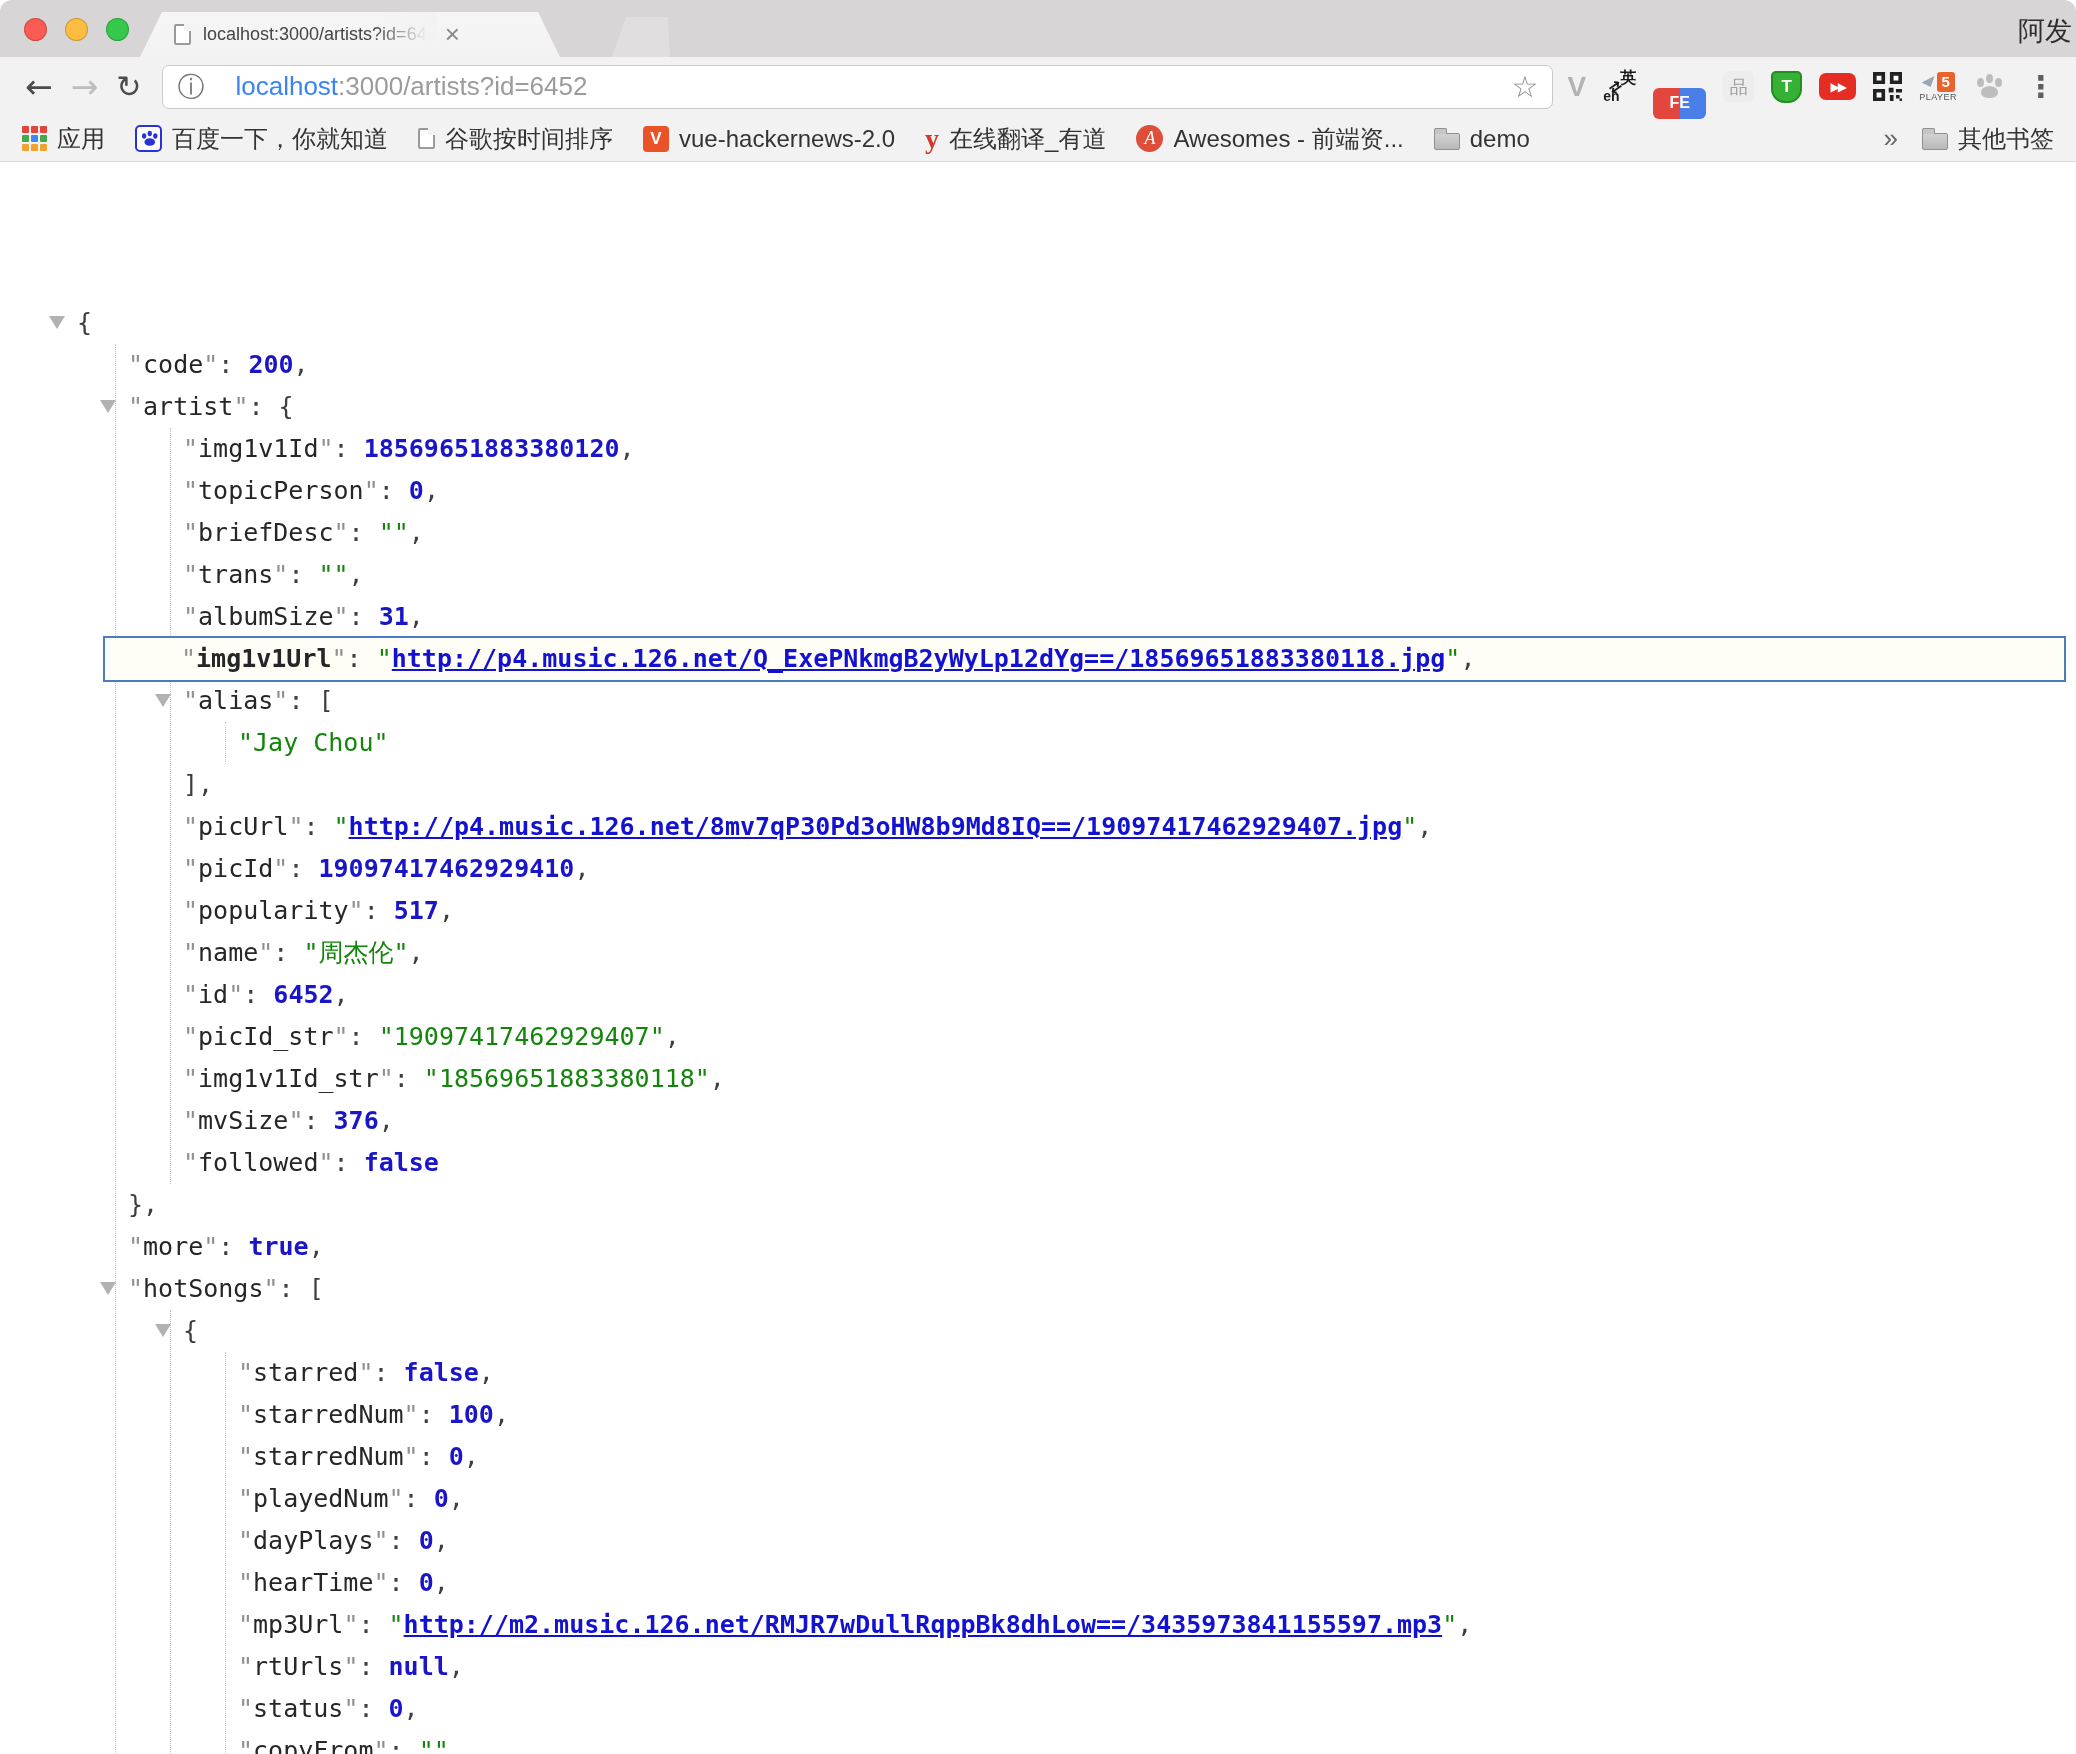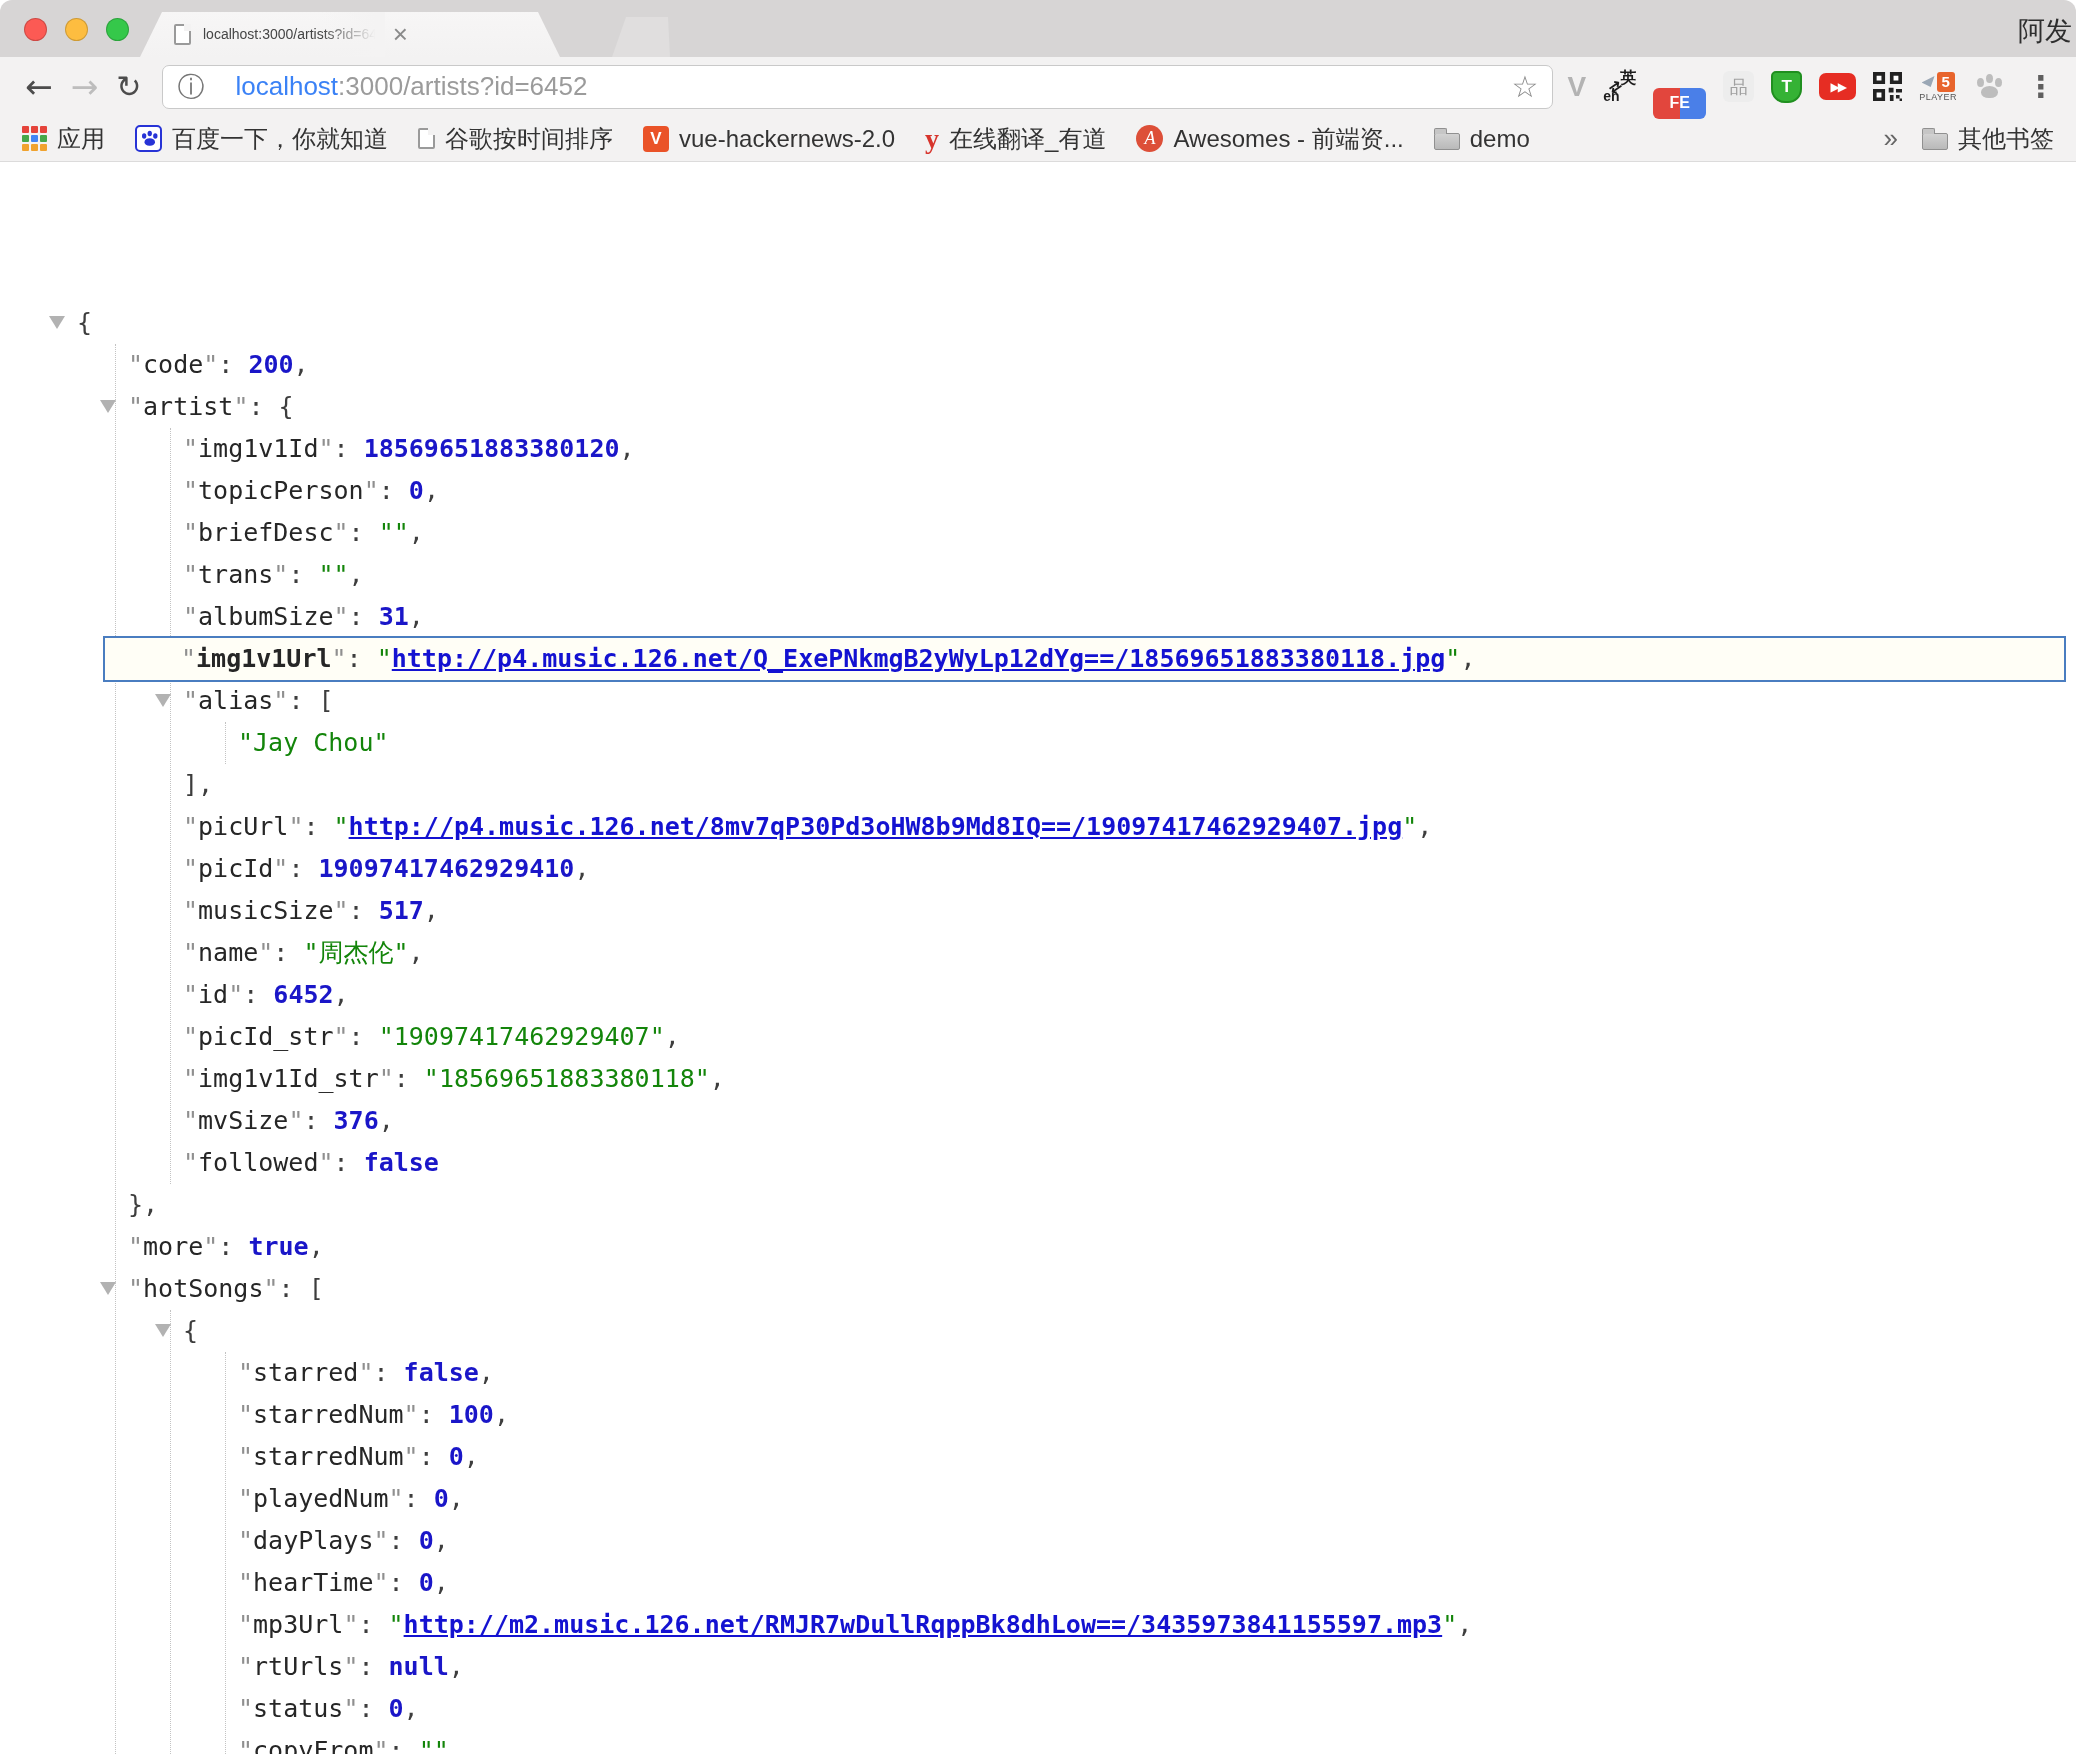--- a/index.html
+++ b/index.html
@@ -12,21 +12,21 @@
   .traffic { position:absolute; left:24px; top:18px; display:flex; gap:18px; }
   .tl { width:23px; height:23px; border-radius:50%; display:inline-block; border:1px solid rgba(0,0,0,.18); }
   .tl.red { background:#fc5a54; } .tl.yellow { background:#fdbd40; } .tl.green { background:#35c84a; }
   .tab { position:absolute; left:140px; bottom:0; width:420px; height:45px;
          background:linear-gradient(#f7f6f6,#f3f2f2);
          clip-path:polygon(22px 0, calc(100% - 22px) 0, 100% 100%, 0 100%);
          display:flex; align-items:center; padding:0 34px; }
   .docicon { width:17px; height:21px; background:#fff; border:2px solid #9a9a9a; border-radius:2px;
              position:relative; flex:0 0 auto; }
   .docicon::before { content:""; position:absolute; top:-2px; right:-2px; width:7px; height:7px; background:#f3f2f2; }
-  .tab-title { position:relative; margin-left:12px; font-size:14px; color:#454545;
+  .tab-title { position:relative; margin-left:12px; font-size:18px; color:#454545;
                max-width:292px; overflow:hidden; white-space:nowrap; height:45px; line-height:45px; }
   .tab-title::after { content:""; position:absolute; right:0; top:0; width:64px; height:100%;
                background:linear-gradient(90deg, rgba(244,243,243,0), #f4f3f3 85%); }
   .tab-close { margin-left:8px; font-size:26px; color:#8a8a8a; line-height:45px; }
   .newtab { position:absolute; left:612px; bottom:0; width:58px; height:40px; background:#e0dede;
             clip-path:polygon(14px 0, calc(100% - 2px) 0, 100% 100%, 0 100%); }
   .profile { position:absolute; right:4px; top:13px; font-size:27px; color:#2e2e2e; }
 
   
   .toolbar { height:59px; background:#f3f2f2; display:flex; align-items:center; padding:0 16px; }
@@ -235,21 +235,21 @@
             <div class="jrow"><span class="q">"</span><span class="k">trans</span><span class="q">"</span><span class="p">: </span><span class="v-str">""</span><span class="p">,</span></div>
             <div class="jrow"><span class="q">"</span><span class="k">albumSize</span><span class="q">"</span><span class="p">: </span><span class="v-num">31</span><span class="p">,</span></div>
             <div class="jrow hl"><span class="q">"</span><span class="k">img1v1Url</span><span class="q">"</span><span class="p">: </span><span class="v-str">"</span><a class="v-link" href="#">http://p4.music.126.net/Q_ExePNkmgB2yWyLp12dYg==/18569651883380118.jpg</a><span class="v-str">"</span><span class="p">,</span></div>
             <div class="jrow"><span class="tri"></span><span class="q">"</span><span class="k">alias</span><span class="q">"</span><span class="p">: </span><span class="p">[</span></div>
             <div class="blk">
               <div class="jrow"><span class="v-str">"Jay Chou"</span></div>
             </div>
             <div class="jrow"><span class="p">],</span></div>
             <div class="jrow"><span class="q">"</span><span class="k">picUrl</span><span class="q">"</span><span class="p">: </span><span class="v-str">"</span><a class="v-link" href="#">http://p4.music.126.net/8mv7qP30Pd3oHW8b9Md8IQ==/19097417462929407.jpg</a><span class="v-str">"</span><span class="p">,</span></div>
             <div class="jrow"><span class="q">"</span><span class="k">picId</span><span class="q">"</span><span class="p">: </span><span class="v-num">19097417462929410</span><span class="p">,</span></div>
-            <div class="jrow"><span class="q">"</span><span class="k">musicSize</span><span class="q">"</span><span class="p">: </span><span class="v-num">517</span><span class="p">,</span></div>
+            <div class="jrow"><span class="q">"</span><span class="k">popularity</span><span class="q">"</span><span class="p">: </span><span class="v-num">517</span><span class="p">,</span></div>
             <div class="jrow"><span class="q">"</span><span class="k">name</span><span class="q">"</span><span class="p">: </span><span class="v-str">"周杰伦"</span><span class="p">,</span></div>
             <div class="jrow"><span class="q">"</span><span class="k">id</span><span class="q">"</span><span class="p">: </span><span class="v-num">6452</span><span class="p">,</span></div>
             <div class="jrow"><span class="q">"</span><span class="k">picId_str</span><span class="q">"</span><span class="p">: </span><span class="v-str">"19097417462929407"</span><span class="p">,</span></div>
             <div class="jrow"><span class="q">"</span><span class="k">img1v1Id_str</span><span class="q">"</span><span class="p">: </span><span class="v-str">"18569651883380118"</span><span class="p">,</span></div>
             <div class="jrow"><span class="q">"</span><span class="k">mvSize</span><span class="q">"</span><span class="p">: </span><span class="v-num">376</span><span class="p">,</span></div>
             <div class="jrow"><span class="q">"</span><span class="k">followed</span><span class="q">"</span><span class="p">: </span><span class="v-num">false</span></div>
           </div>
           <div class="jrow"><span class="p">},</span></div>
           <div class="jrow"><span class="q">"</span><span class="k">more</span><span class="q">"</span><span class="p">: </span><span class="v-num">true</span><span class="p">,</span></div>
           <div class="jrow"><span class="tri"></span><span class="q">"</span><span class="k">hotSongs</span><span class="q">"</span><span class="p">: </span><span class="p">[</span></div>

